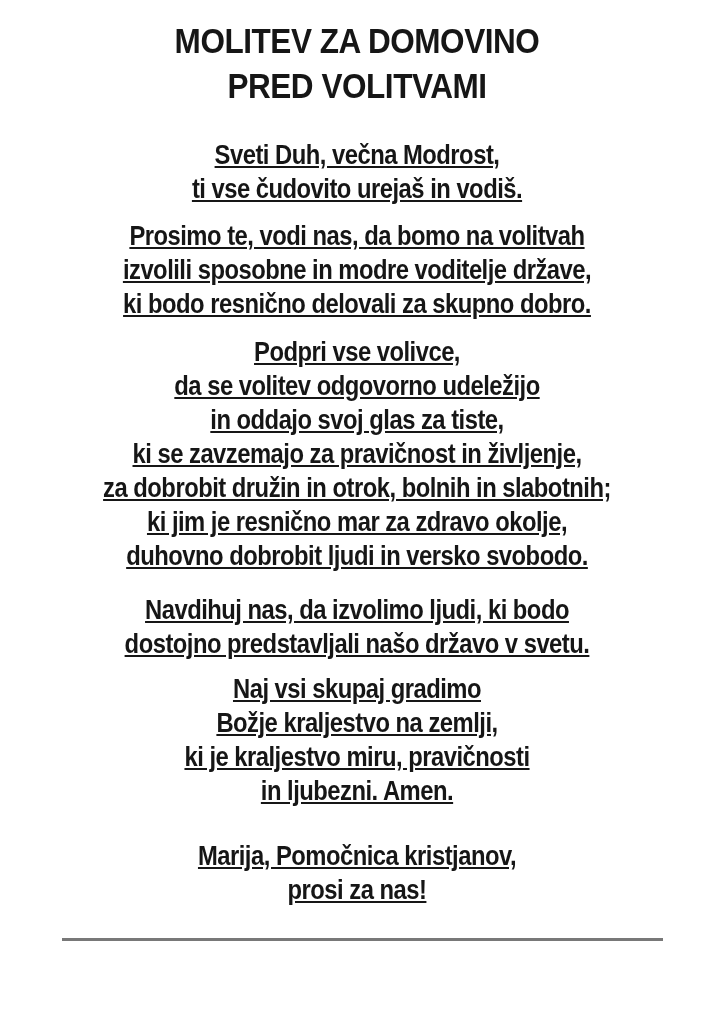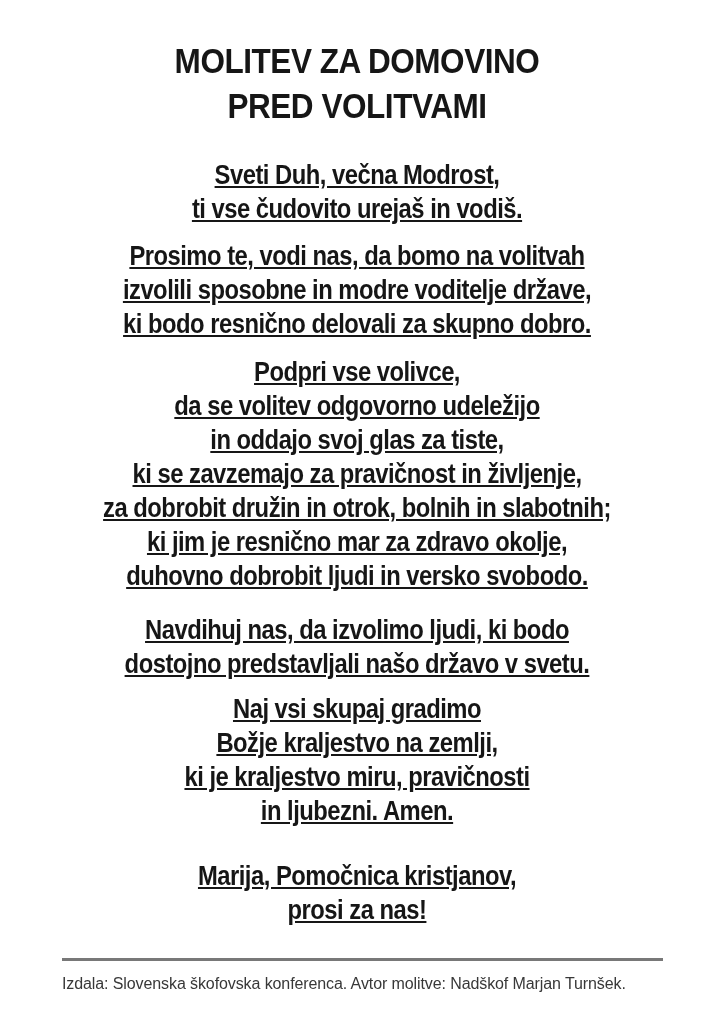--- a/index.html
+++ b/index.html
@@ -11,21 +11,21 @@
     width: 714px;
     height: 1024px;
     overflow: hidden;
     font-family: "Liberation Sans", sans-serif;
     color: #161616;
   }
   .page {
     width: 714px;
     height: 1024px;
     box-sizing: border-box;
-    padding-top: 38px;
+    padding-top: 18px;
     background: #ffffff;
   }
   .doc-title {
     text-align: center;
     font-size: 35px;
     font-weight: 700;
     line-height: 45px;
     letter-spacing: -0.5px;
     transform: scaleX(0.90);
     transform-origin: 50% 50%;
@@ -114,15 +114,14 @@
 
     <div class="stanza" id="stanza-6">
       <div class="line">Marija, Pomočnica kristjanov,</div>
       <div class="line">prosi za nas!</div>
     </div>
 
   </div>
 
   <div class="footer-rule"></div>
 
-  <div class="footer-credit">Izdala: Slovenska škofovska konferenca. Avtor molitve: Nadškof Marjan Turnšek.</div>
 
 </div>
 
 </body></html>

